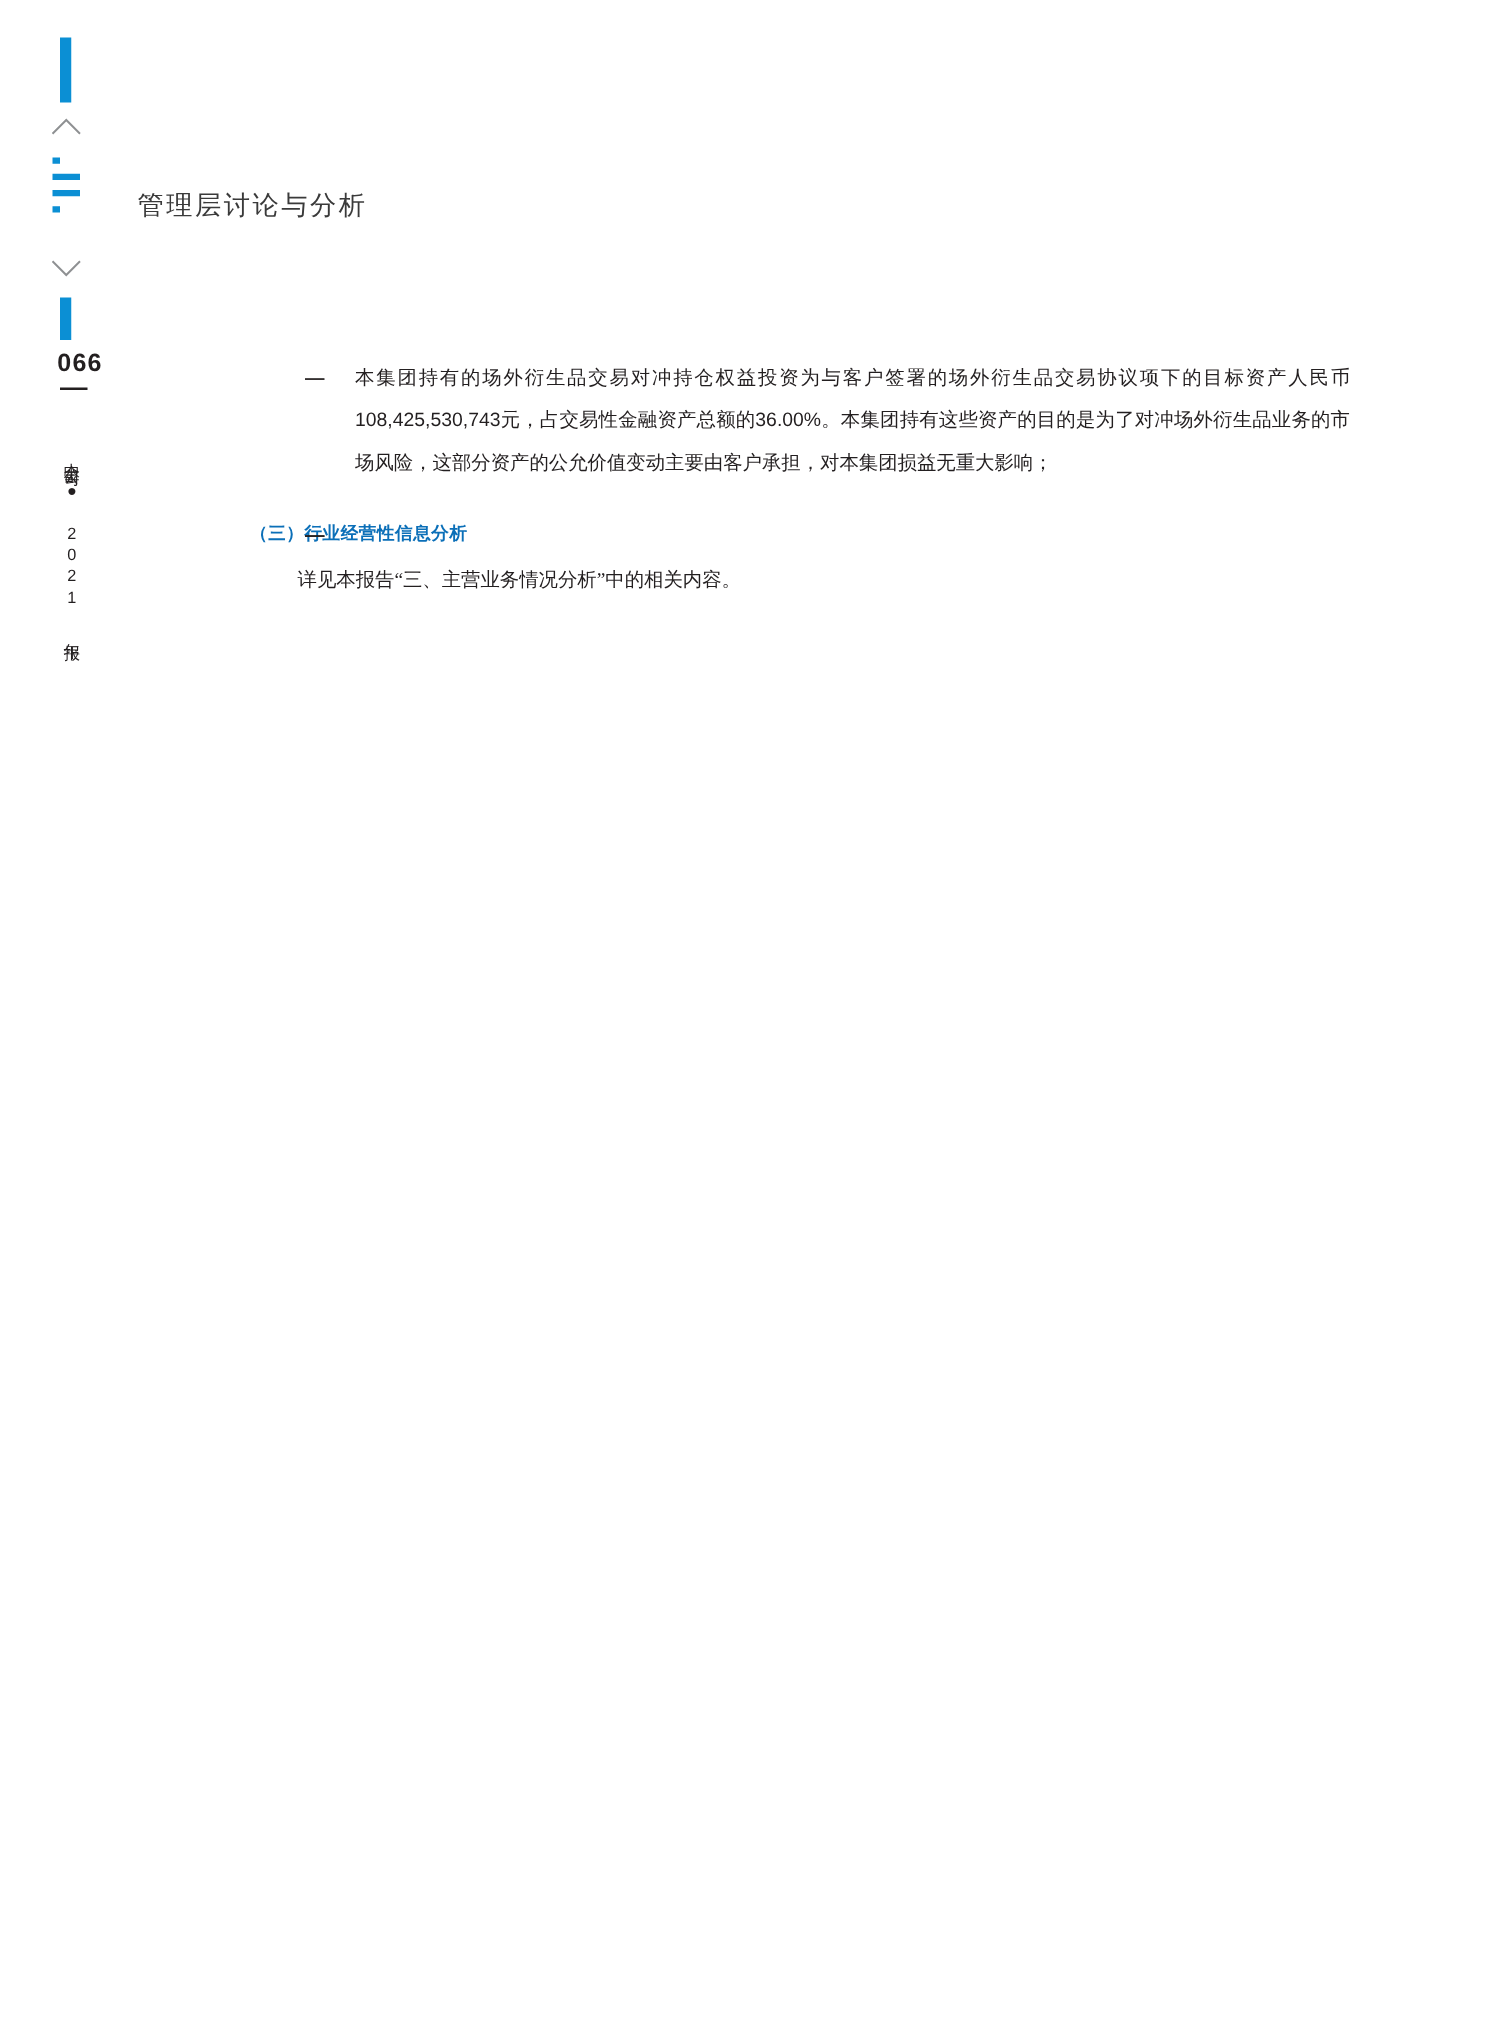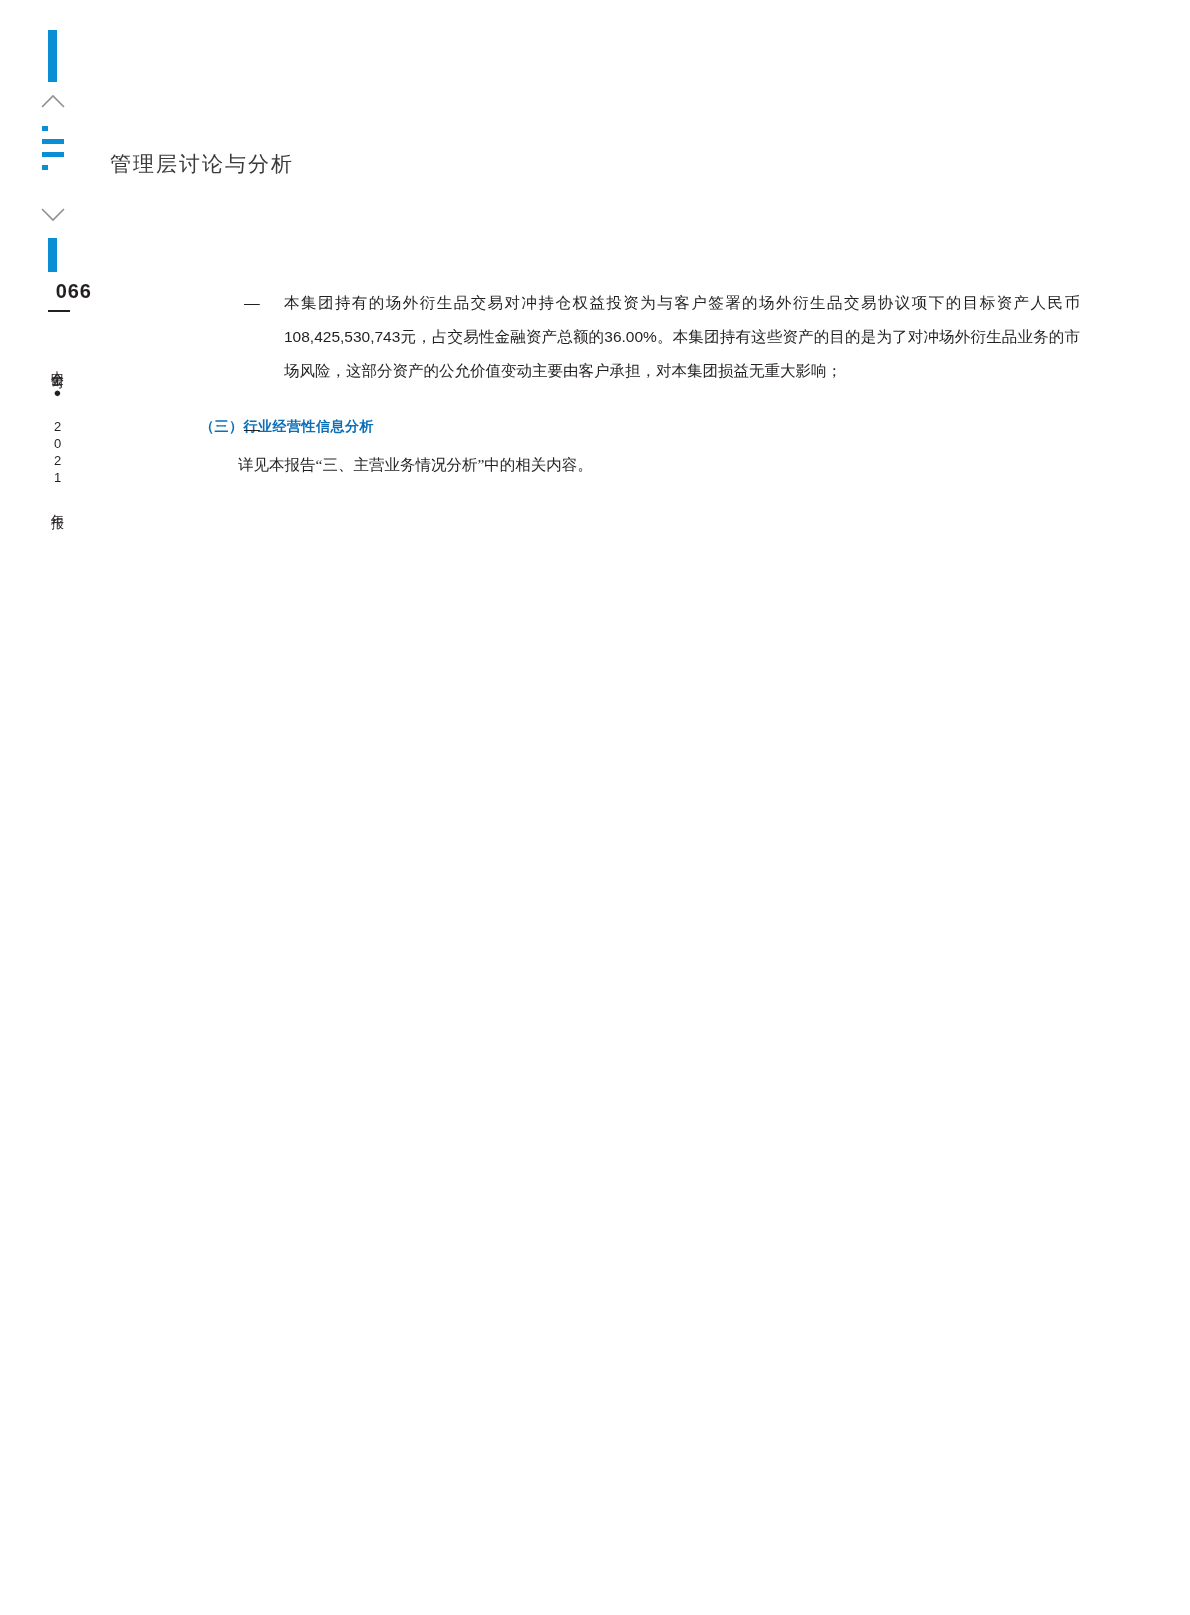--- a/index.html
+++ b/index.html
@@ -66,21 +66,21 @@
     width: 9px;
     height: 34px;
     background: #0b8fd4;
   }
 
   .page-number {
     position: absolute;
     left: 36px;
     top: 280px;
     width: 56px;
-    text-align: right;
+    text-align: center;
     font-size: 20px;
     font-weight: bold;
     letter-spacing: 1px;
     color: #231f20;
   }
   .page-rule {
     position: absolute;
     left: 48px;
     top: 310px;
     width: 22px;

